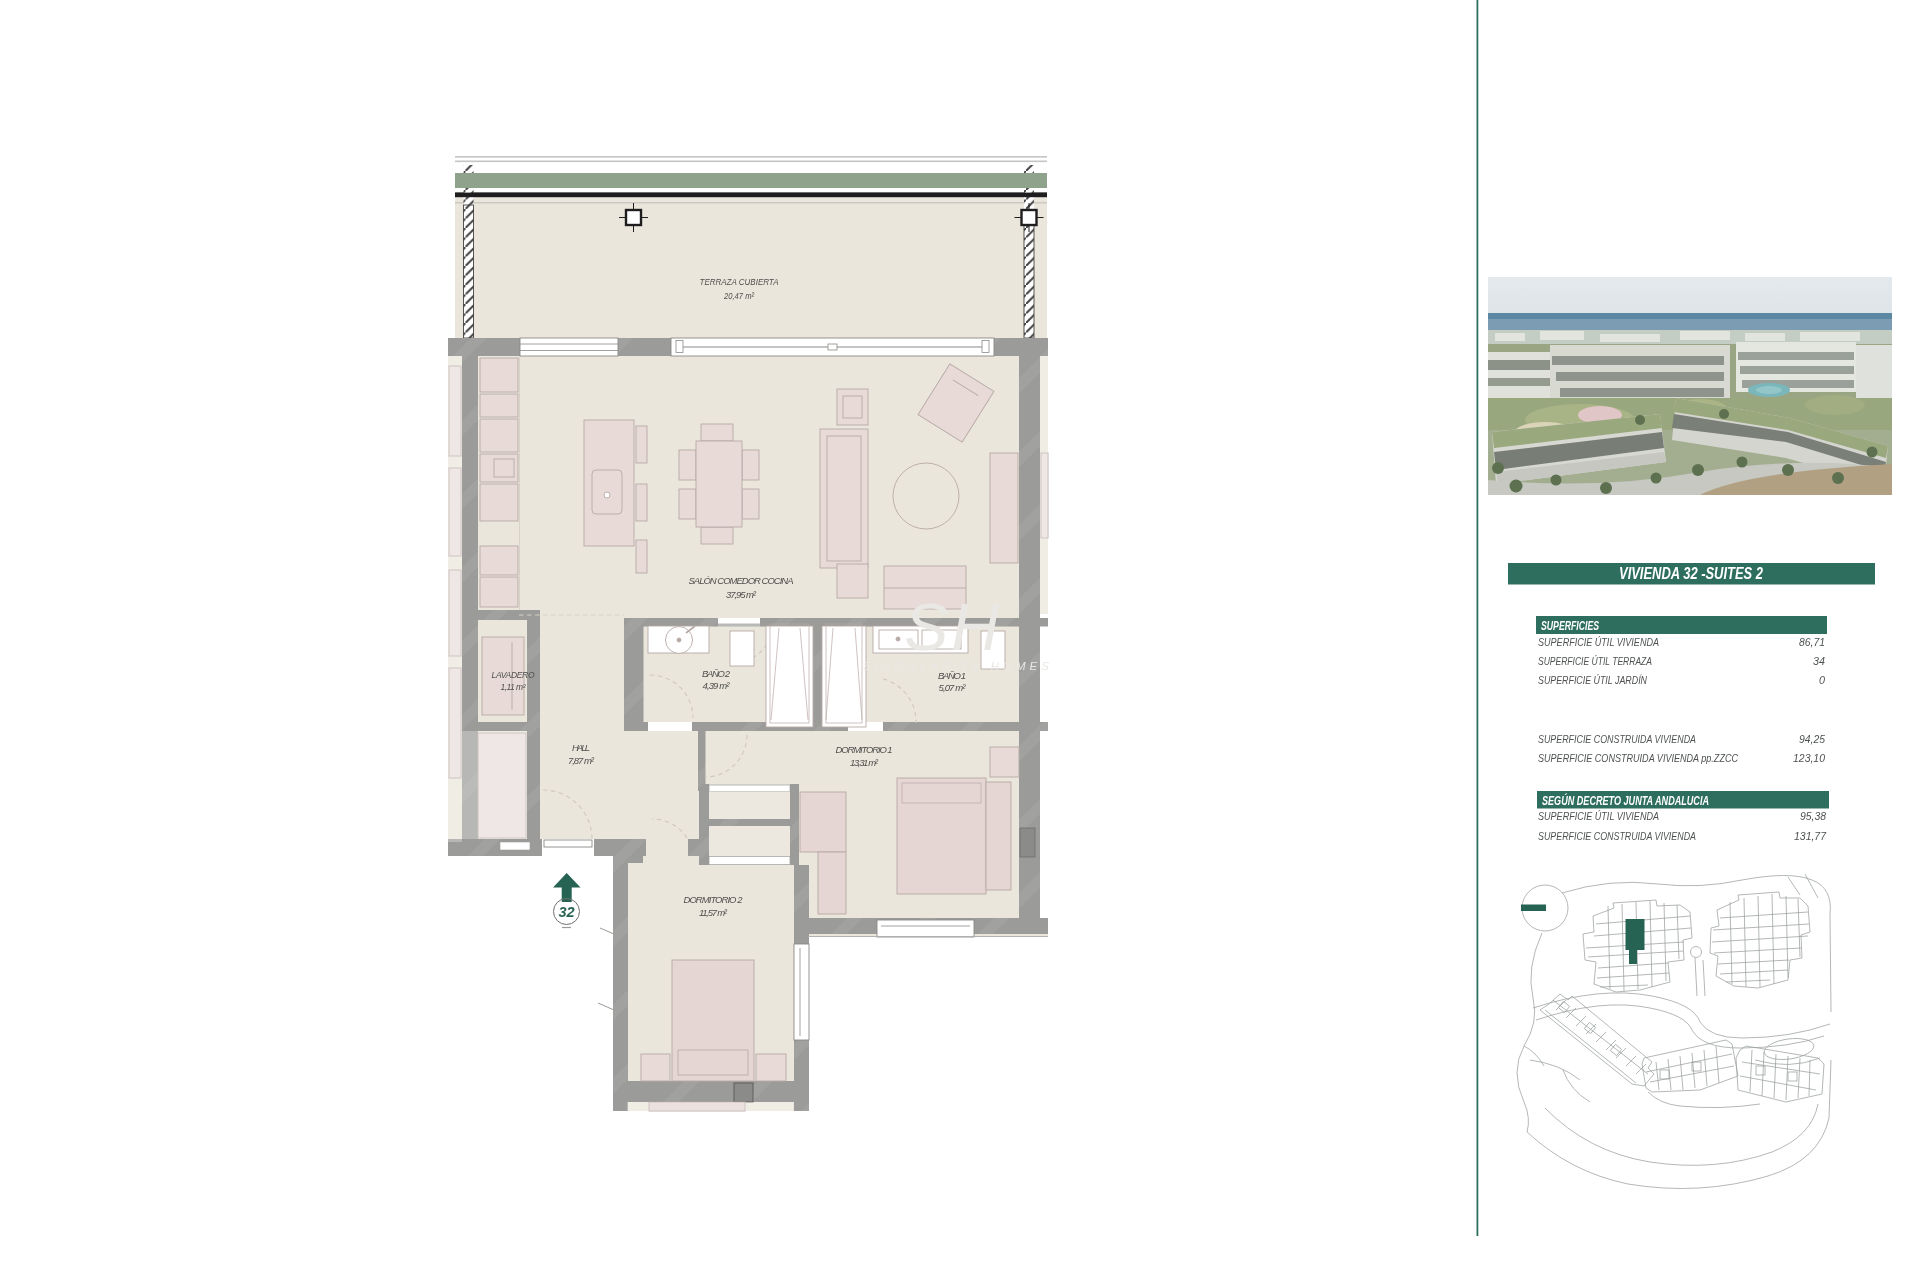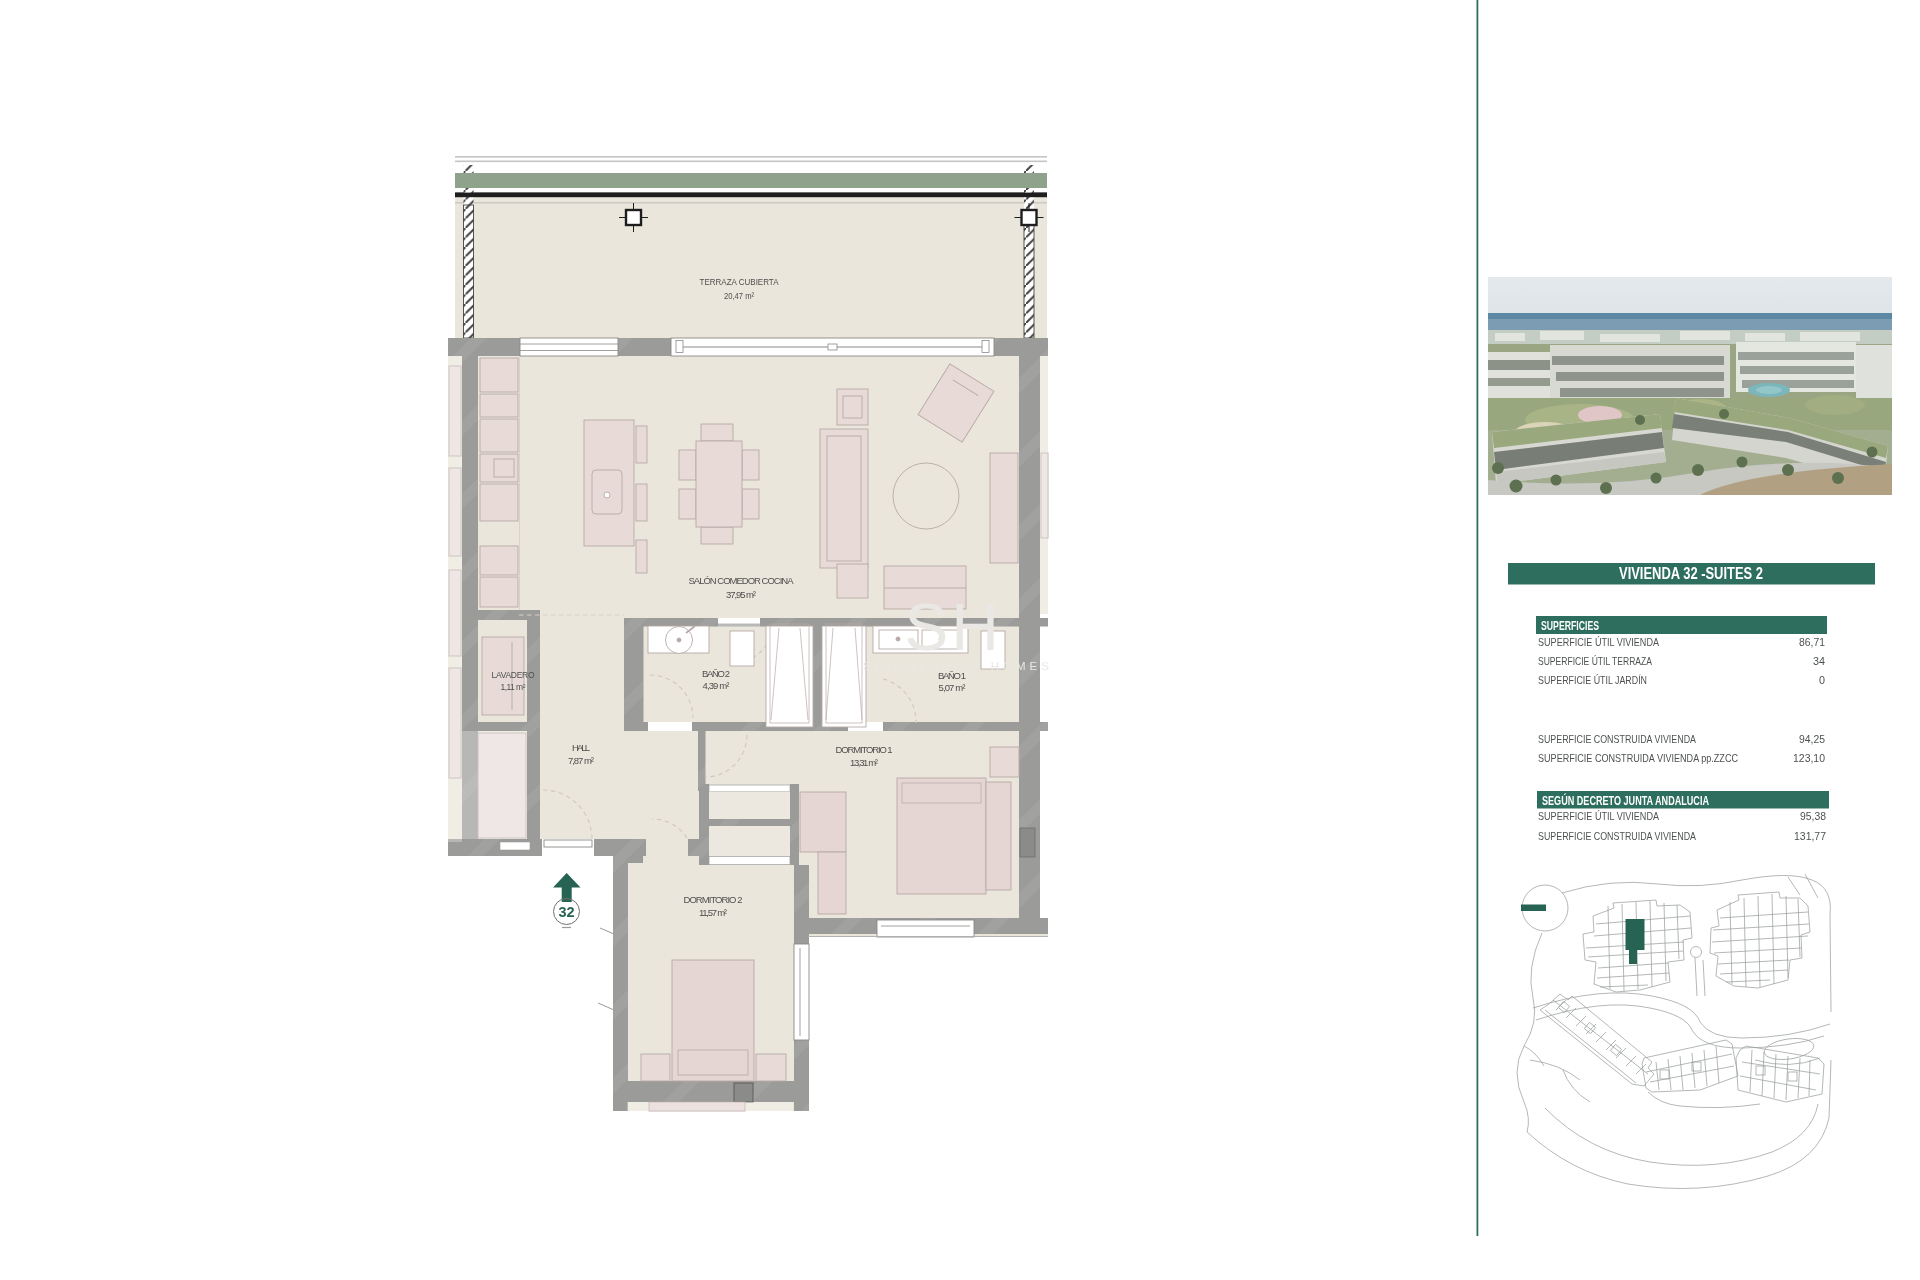--- a/index.html
+++ b/index.html
@@ -1,17 +1,17 @@
 <!DOCTYPE html>
 <html><head>
 <meta charset="utf-8">
 <style>
   html,body{margin:0;padding:0;background:#ffffff;}
   #page{position:relative;width:1920px;height:1236px;background:#ffffff;overflow:hidden;
-        font-family:"Liberation Sans", sans-serif;}
+        font-family:"Liberation Sans", sans-serif;font-style:italic;}
   svg{position:absolute;top:0;left:0;}
   text{font-family:"Liberation Sans", sans-serif;}
 </style>
 </head>
 <body>
 <div id="page">
 <svg width="1920" height="1280" viewBox="0 0 1920 1280">
 <defs>
   <pattern id="wallhatch" width="52" height="52" patternUnits="userSpaceOnUse" patternTransform="rotate(45)">
     <rect width="52" height="52" fill="#9b9b99"></rect>

